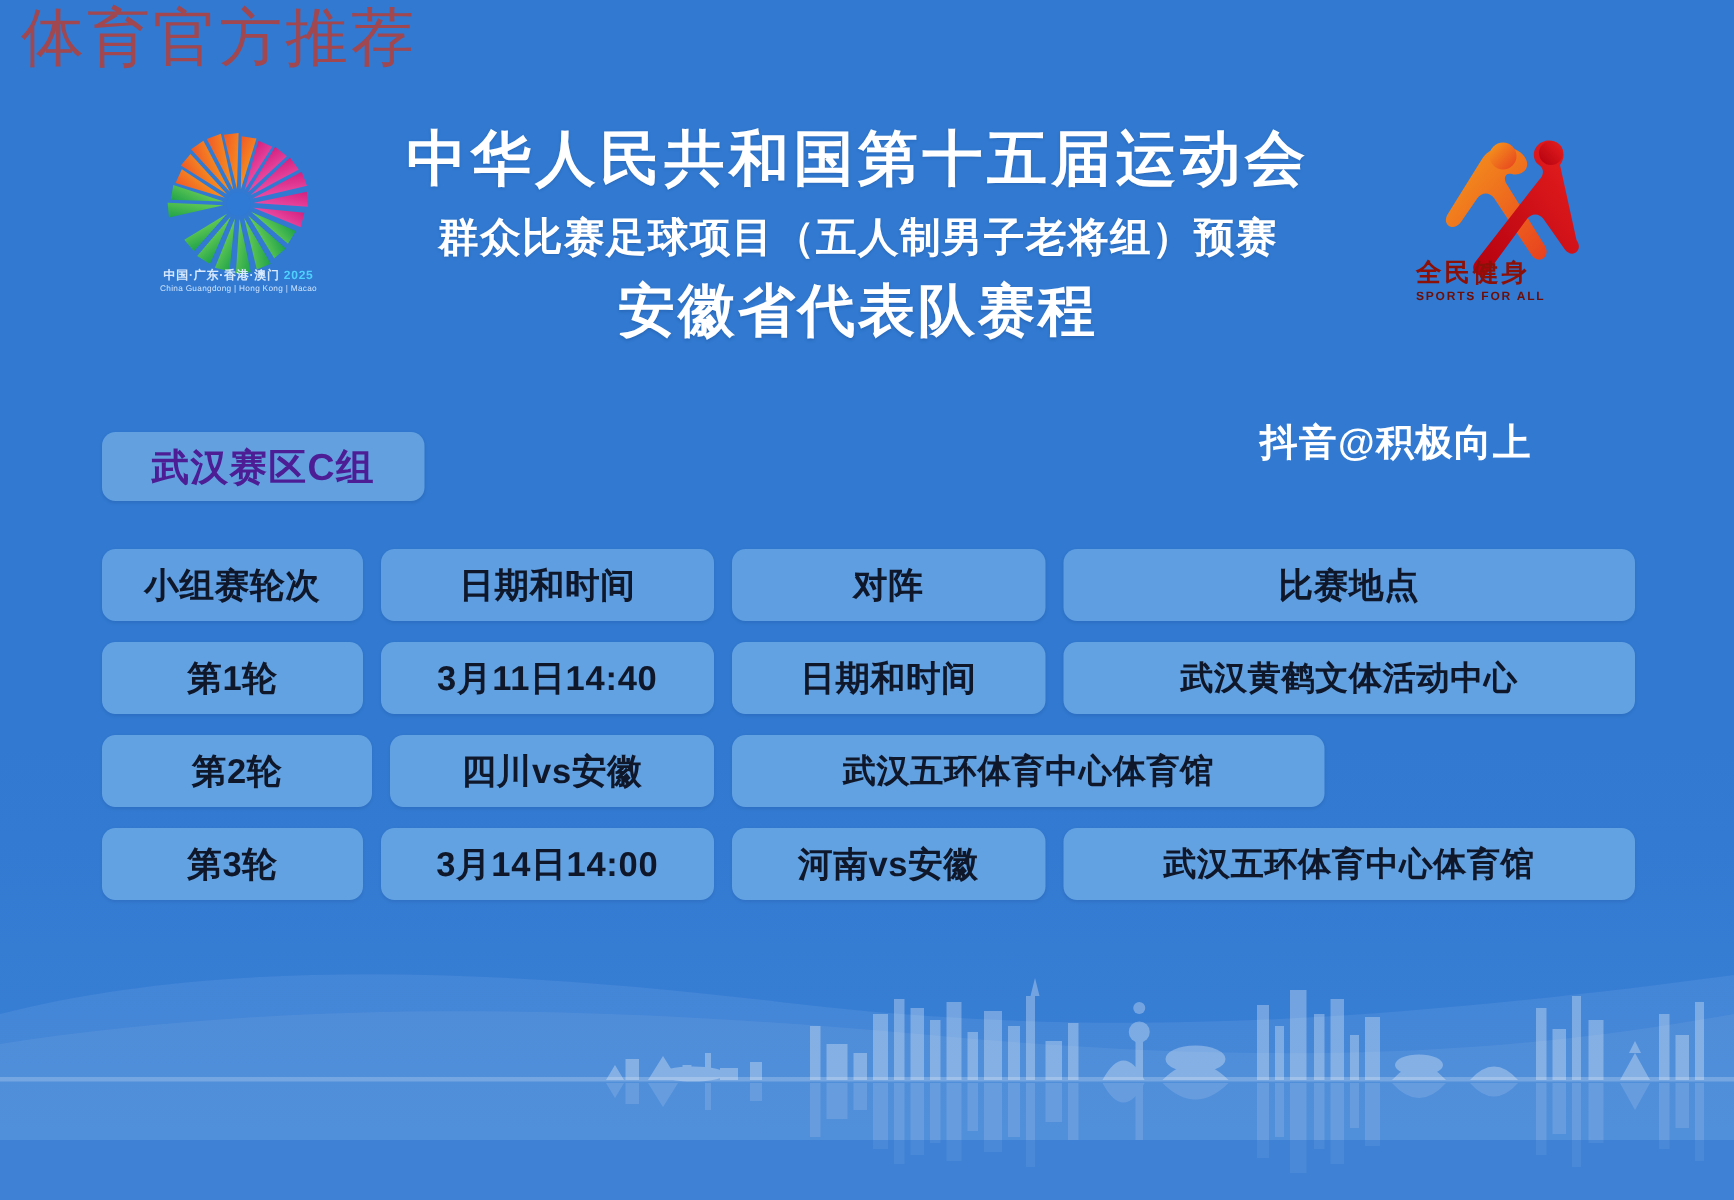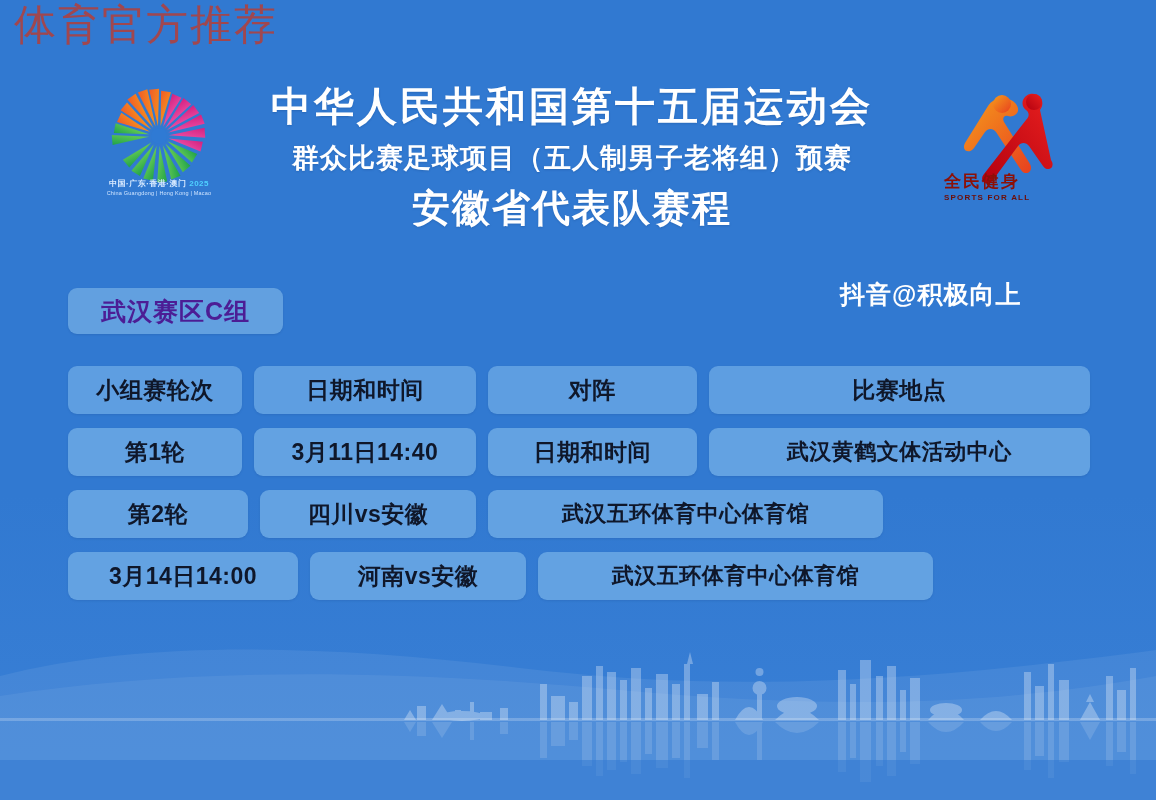--- a/index.html
+++ b/index.html
@@ -319,20 +319,21 @@
       <div class="cell c4">武汉黄鹤文体活动中心</div>
     </div>
 
     <div class="row data-row">
       <div class="cell c1">第2轮</div>
       <div class="cell c3">四川vs安徽</div>
       <div class="cell c4">武汉五环体育中心体育馆</div>
     </div>
 
     <div class="row data-row">
+      <div class="cell c1">第3轮</div>
       <div class="cell c2">3月14日14:00</div>
       <div class="cell c3">河南vs安徽</div>
       <div class="cell c4">武汉五环体育中心体育馆</div>
     </div>
   </div>
 
   <div class="skyline">
     <svg viewBox="0 0 1156 190" width="1156" height="190" preserveAspectRatio="none" aria-hidden="true">
 
       <path d="M0 66 C140 30 320 34 520 58 C720 82 900 74 1156 40 L1156 190 L0 190 Z" fill="#ffffff" opacity="0.07"></path>

